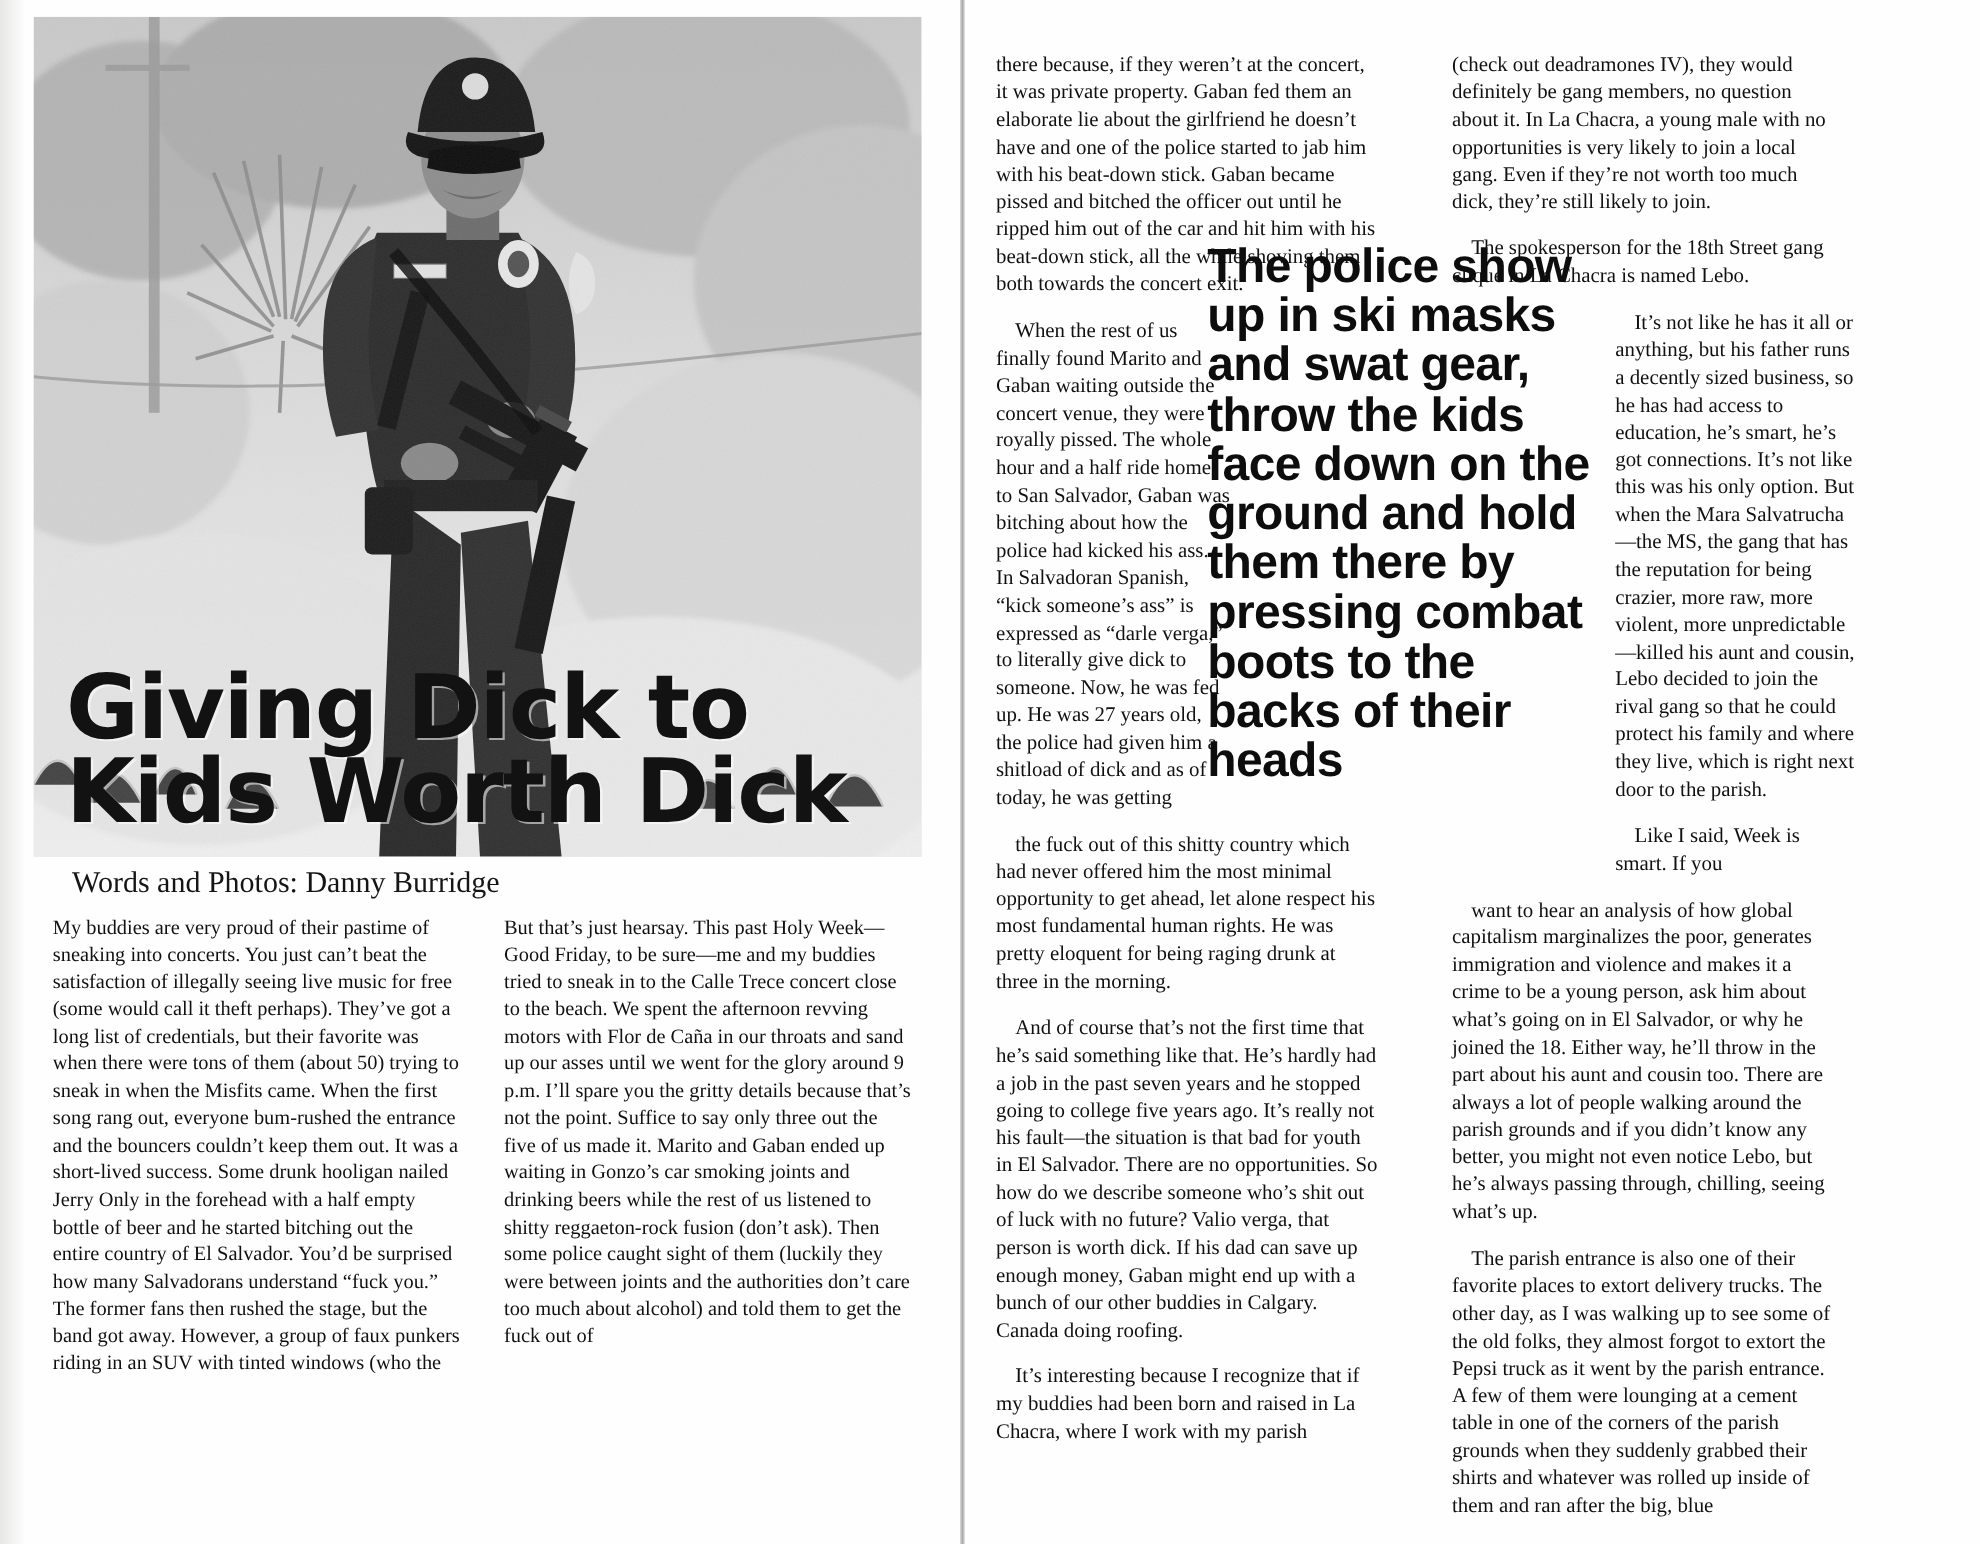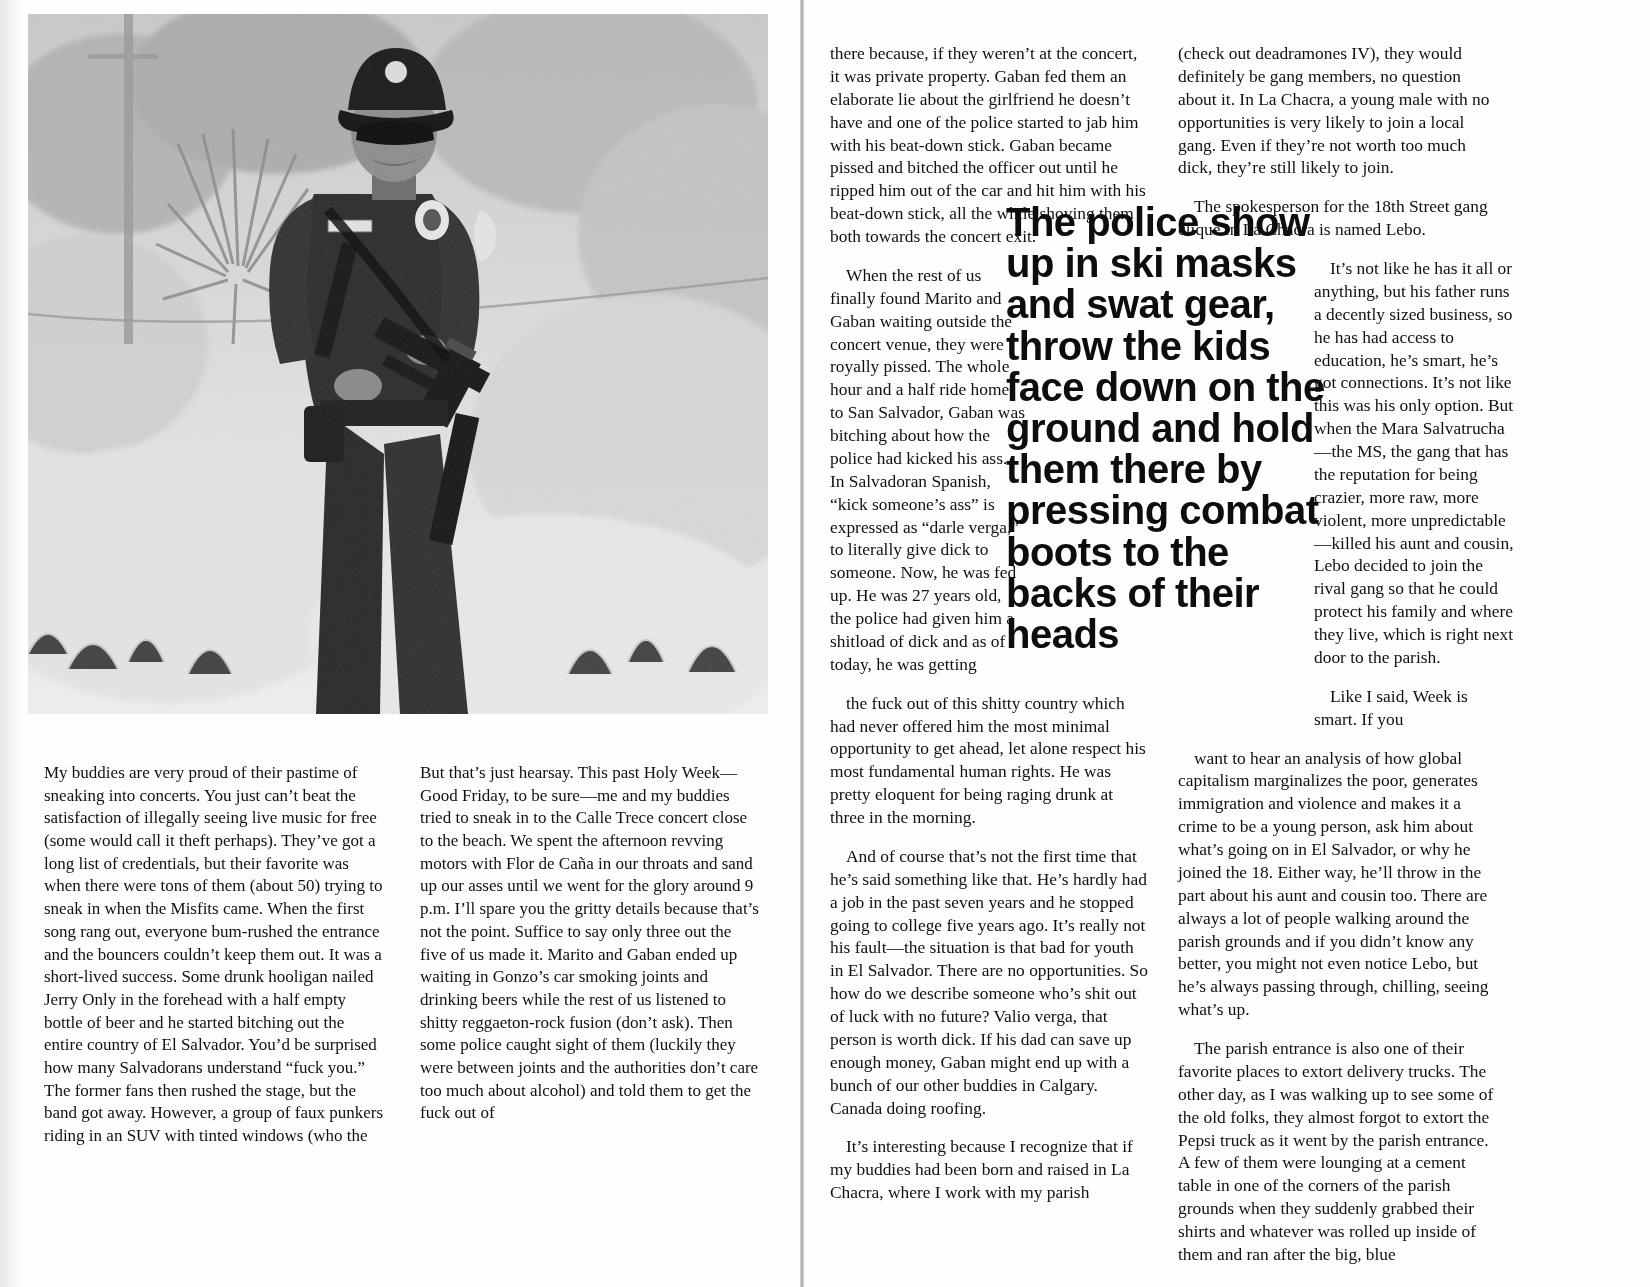--- a/index.html
+++ b/index.html
@@ -108,21 +108,21 @@
   }
   .rcol {
     position: absolute;
     top: 0;
     width: 352px;
     font-size: 17.4px;
     line-height: 1.315;
     color: #101010;
   }
   .rcol.c1 { left: 4px; }
-  .rcol.c2 { left: 352px; width: 352px; }
+  .rcol.c2 { left: 384px; width: 352px; }
   .rcol p { margin: 16px; }
   .rcol p + p { text-indent: 16px; }
 
   
   .c1 .narrow { width: 195px; }
   .c2 .narrow { width: 200px; margin-left: 152px; }
 
   
   .pullquote {
     position: absolute;
@@ -265,21 +265,26 @@
           <path d="M300 196 q60 70 120 150" stroke="#111" stroke-width="10" fill="none" opacity=".85"></path>
 
           <rect x="292" y="386" width="128" height="26" fill="#232323"></rect>
           <rect x="276" y="392" width="40" height="56" rx="6" fill="#1f1f1f"></rect>
         </g>
 
         <rect width="740" height="700" filter="url(#grain)" fill="none" opacity="0.5"></rect>
       </svg>
     </div>
 
-
+    <div class="headline">
+      <span>Giving Dick to</span>
+      <span class="l2">Kids Worth Dick</span>
+    </div>
+
+    <div class="byline">Words and Photos: Danny Burridge</div>
 
     <div class="left-cols">
       <div class="col">
         <p>My buddies are very proud of their pastime of sneaking into concerts. You just can’t beat the satisfaction of illegally seeing live music for free (some would call it theft perhaps). They’ve got a long list of credentials, but their favorite was when there were tons of them (about 50) trying to sneak in when the Misfits came. When the first song rang out, everyone bum-rushed the entrance and the bouncers couldn’t keep them out. It was a short-lived success. Some drunk hooligan nailed Jerry Only in the forehead with a half empty bottle of beer and he started bitching out the entire country of El Salvador. You’d be surprised how many Salvadorans understand “fuck you.” The former fans then rushed the stage, but the band got away. However, a group of faux punkers riding in an SUV with tinted windows (who the</p>
       </div>
       <div class="col">
         <p>But that’s just hearsay. This past Holy Week—Good Friday, to be sure—me and my buddies tried to sneak in to the Calle Trece concert close to the beach. We spent the afternoon revving motors with Flor de Caña in our throats and sand up our asses until we went for the glory around 9 p.m. I’ll spare you the gritty details because that’s not the point. Suffice to say only three out the five of us made it. Marito and Gaban ended up waiting in Gonzo’s car smoking joints and drinking beers while the rest of us listened to shitty reggaeton-rock fusion (don’t ask). Then some police caught sight of them (luckily they were between joints and the authorities don’t care too much about alcohol) and told them to get the fuck out of</p>
       </div>
     </div>
   </div>

